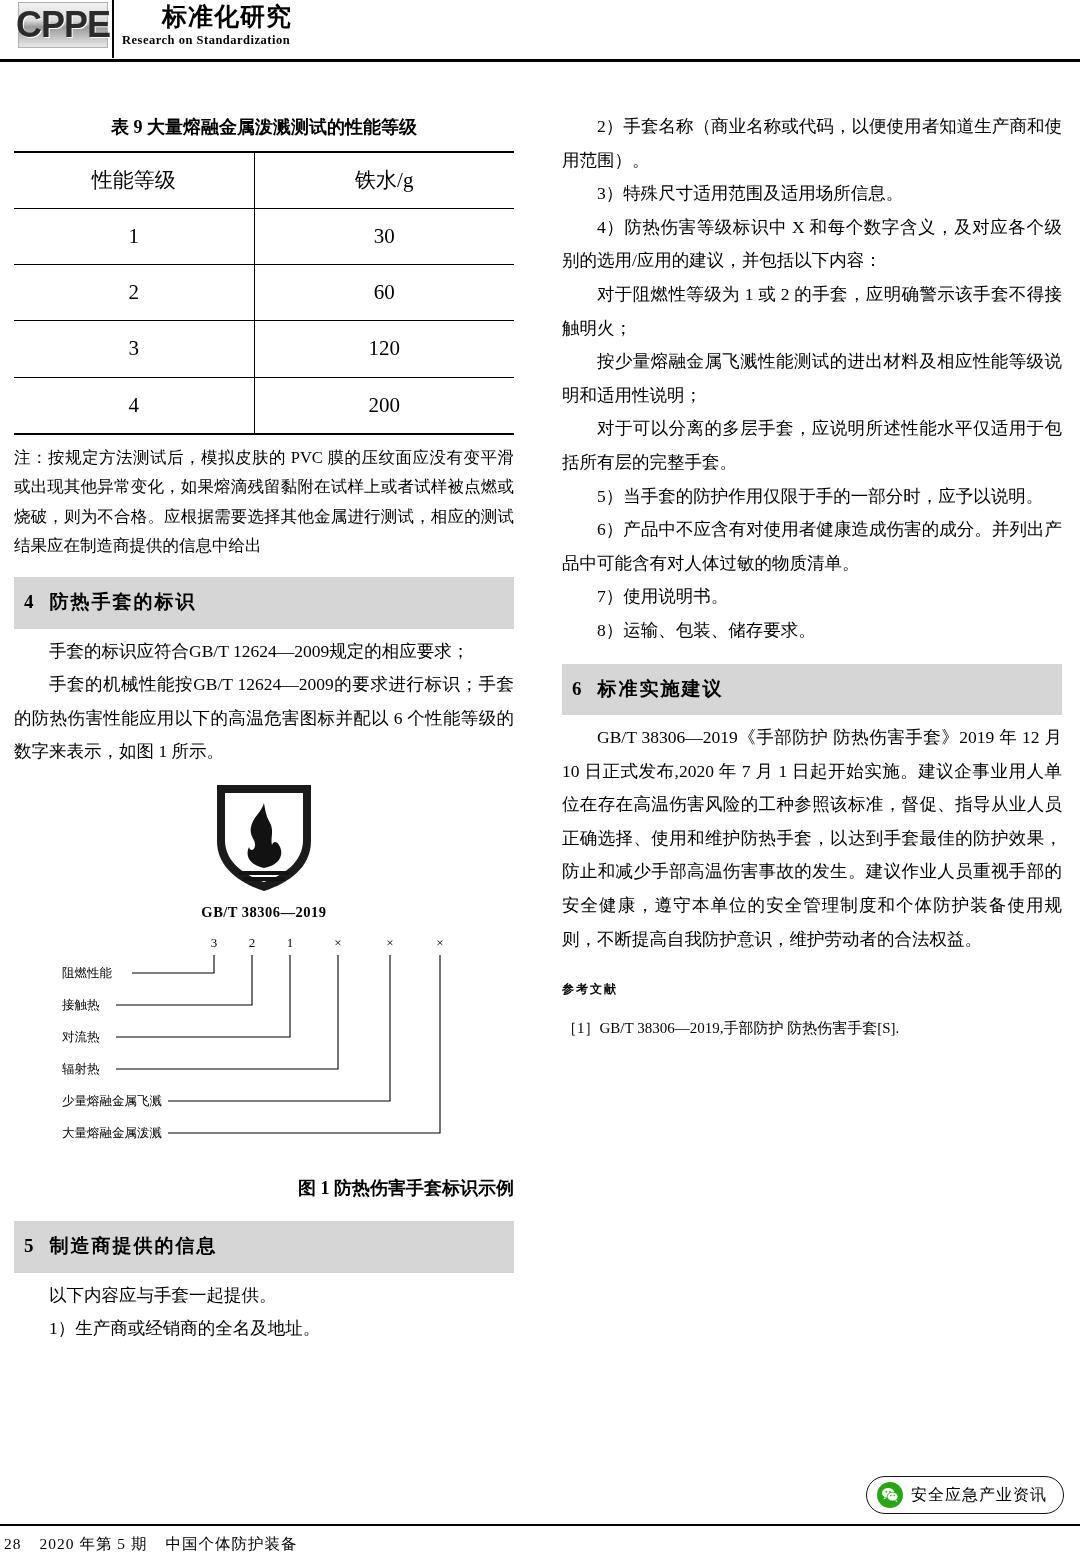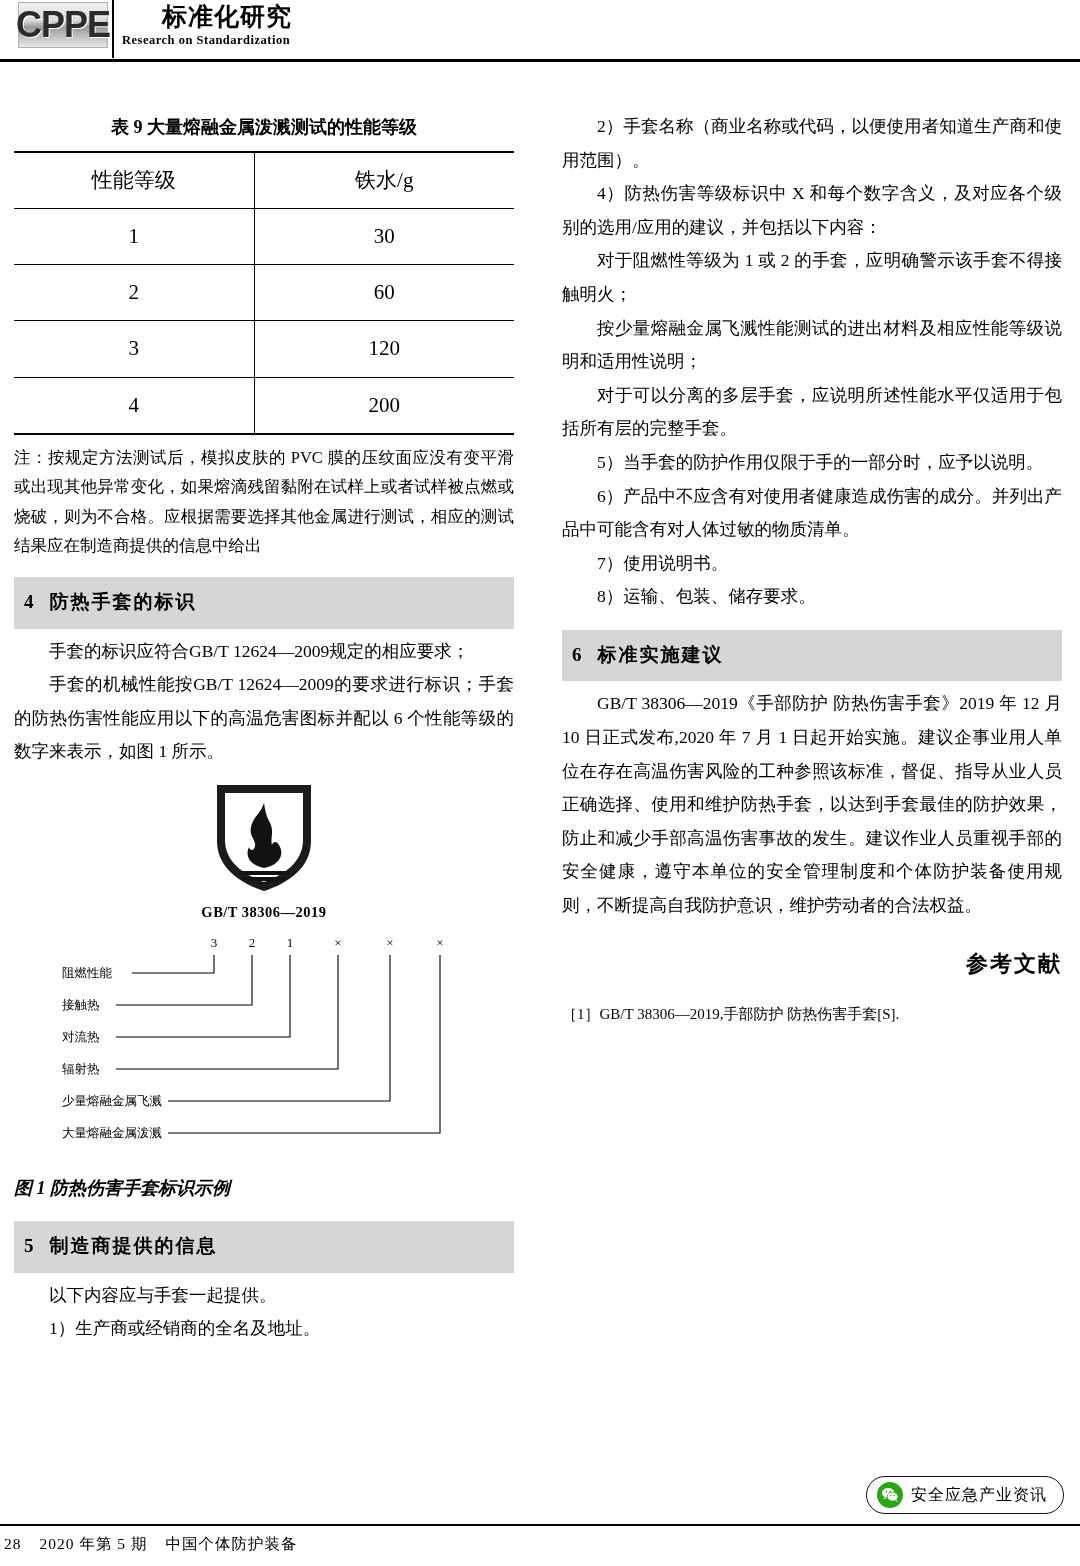--- a/index.html
+++ b/index.html
@@ -133,48 +133,46 @@
     font-family: "Liberation Serif", serif;
   }
   .sec-head .num { margin-right: 14px; }
 
   
   .figure-wrap {
     margin: 10px 0 4px 0;
     text-align: center;
   }
   .fig-caption {
-    text-align: left;
+    text-align: right;
     font-weight: bold;
     font-size: 18px;
     margin: 8px 0 12px 0;
-    font-style: italic;
   }
   .pictogram {
     display: block;
     margin: 0 auto;
   }
   .gbcode {
     text-align: center;
     font-size: 14.5px;
     font-weight: bold;
     font-family: "Liberation Serif", serif;
     letter-spacing: 0.5px;
     margin-top: 2px;
   }
   .legend-svg { display:block; margin: 6px auto 0 auto; }
 
   
   .ref-title {
-    text-align: right;
-    font-weight: bold;
-    font-size: 22px;
+    text-align: left;
+    font-weight: bold;
+    font-size: 12px;
     margin: 22px 0 8px 0;
     letter-spacing: 2px;
-    font-family: Liberation Mono, monospace;
   }
   .ref-item {
     font-size: 15px;
     line-height: 1.7;
     text-indent: 0;
   }
 
   
   .footer {
     position: absolute;
@@ -309,20 +307,21 @@
   <div class="sec-head">
     <span class="num">5</span><span>制造商提供的信息</span>
   </div>
 
   <p class="para">以下内容应与手套一起提供。</p>
   <p class="para">1）生产商或经销商的全名及地址。</p>
 </div>
 
 <div class="col col-right">
   <p class="para">2）手套名称（商业名称或代码，以便使用者知道生产商和使用范围）。</p>
+  <p class="para">3）特殊尺寸适用范围及适用场所信息。</p>
   <p class="para">4）防热伤害等级标识中 X 和每个数字含义，及对应各个级别的选用/应用的建议，并包括以下内容：</p>
   <p class="para">对于阻燃性等级为 1 或 2 的手套，应明确警示该手套不得接触明火；</p>
   <p class="para">按少量熔融金属飞溅性能测试的进出材料及相应性能等级说明和适用性说明；</p>
   <p class="para">对于可以分离的多层手套，应说明所述性能水平仅适用于包括所有层的完整手套。</p>
   <p class="para">5）当手套的防护作用仅限于手的一部分时，应予以说明。</p>
   <p class="para">6）产品中不应含有对使用者健康造成伤害的成分。并列出产品中可能含有对人体过敏的物质清单。</p>
   <p class="para">7）使用说明书。</p>
   <p class="para">8）运输、包装、储存要求。</p>
 
   <div class="sec-head">

